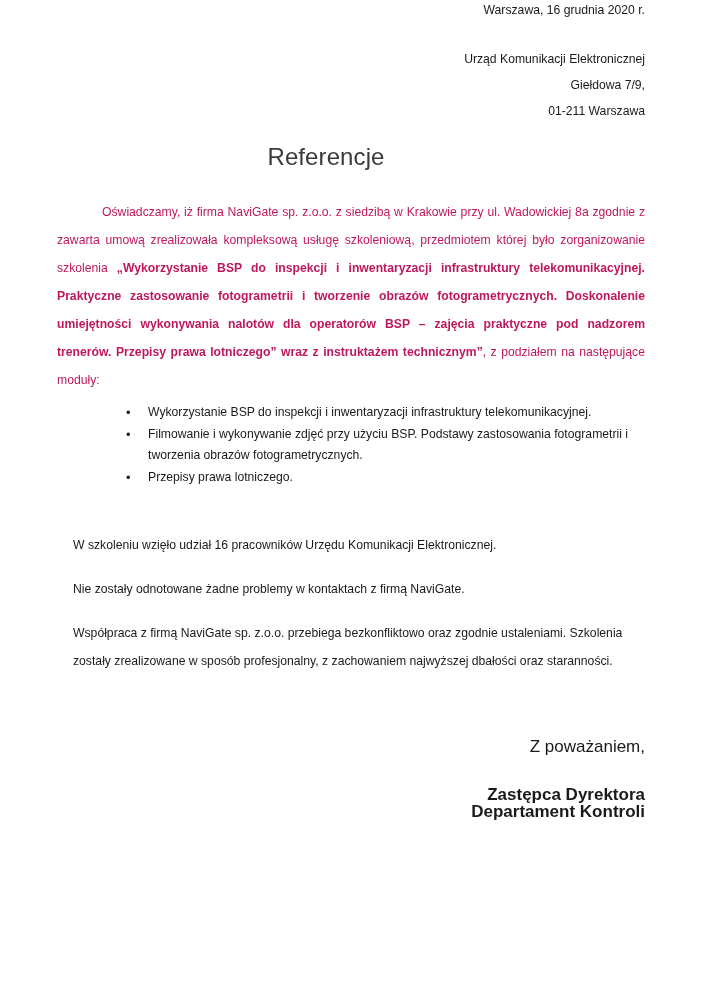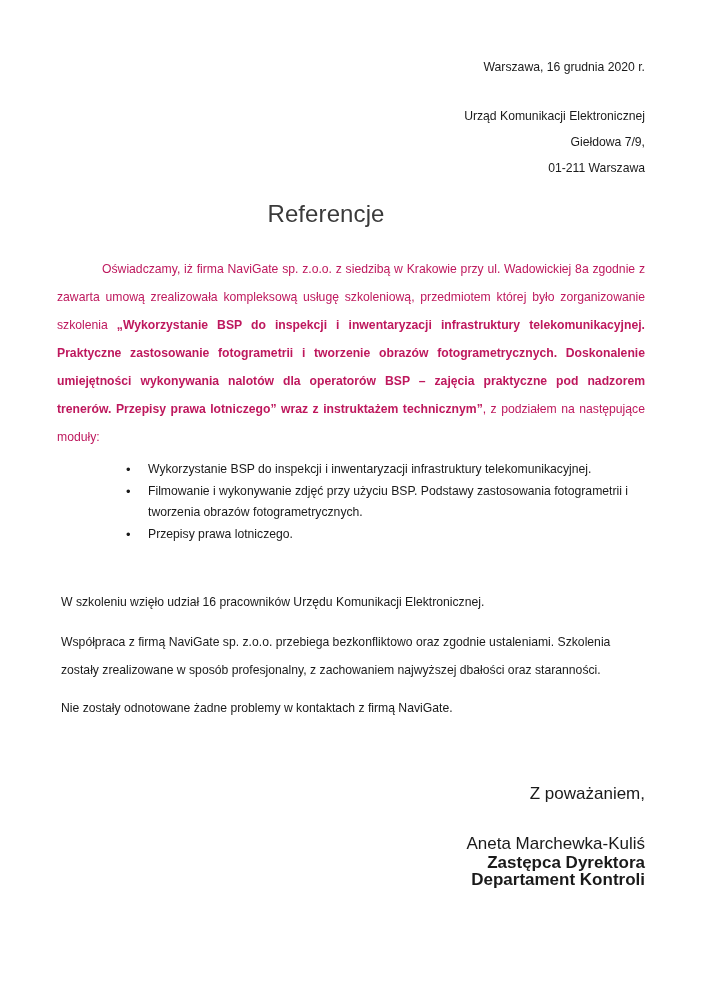--- a/index.html
+++ b/index.html
@@ -25,21 +25,20 @@
   }
   .content {
     position: absolute;
     left: 57px;
     top: 0;
     width: 588px;
   }
 
   
   .header-block {
-    margin-top: 57px;
     text-align: right;
     font-size: 12.2px;
     line-height: 20px;
     color: #1a1a1a;
   }
   .header-date {
     margin-bottom: 26px;
   }
   .header-addr-line {
     line-height: 26px;
@@ -96,21 +95,21 @@
     font-style: normal;
     font-size: 13px;
     line-height: 21px;
   }
 
   
   .para-plain {
     font-size: 12.2px;
     line-height: 28px;
     color: #1a1a1a;
-    margin: 4px;
+    margin: 16px;
     text-align: left;
   }
   .gap-big { margin-top: 43px; }
   .gap-mid { margin-top: 12px; }
   .gap-sm  { margin-top: 10px; }
 
   
   .sign-block {
     margin-top: 62px;
     text-align: right;
@@ -140,26 +139,25 @@
     <p class="para para-lead"><span>Oświadczamy,  iż firma NaviGate sp. z.o.o. z siedzibą w Krakowie przy ul. Wadowickiej 8a zgodnie z zawarta umową zrealizowała kompleksową usługę szkoleniową, przedmiotem której było zorganizowanie szkolenia    </span><b>„Wykorzystanie BSP do inspekcji i inwentaryzacji infrastruktury telekomunikacyjnej. Praktyczne zastosowanie fotogrametrii i tworzenie obrazów fotogrametrycznych. Doskonalenie umiejętności wykonywania nalotów dla operatorów BSP – zajęcia praktyczne pod nadzorem trenerów. Przepisy prawa lotniczego” wraz z instruktażem technicznym”</b><span>, z podziałem na następujące moduły:</span></p>
 
     <ul class="bullets">
       <li>Wykorzystanie BSP do inspekcji i inwentaryzacji infrastruktury telekomunikacyjnej.</li>
       <li>Filmowanie i wykonywanie zdjęć przy użyciu BSP. Podstawy zastosowania fotogrametrii i tworzenia obrazów fotogrametrycznych.</li>
       <li>Przepisy prawa lotniczego.</li>
     </ul>
 
     <p class="para-plain gap-big">W szkoleniu wzięło udział 16 pracowników Urzędu Komunikacji Elektronicznej.</p>
 
+    <p class="para-plain gap-sm">Nie zostały odnotowane żadne problemy w kontaktach z firmą NaviGate.</p>
+
     <p class="para-plain gap-mid">Współpraca z firmą NaviGate sp. z.o.o.  przebiega bezkonfliktowo oraz zgodnie ustaleniami. Szkolenia zostały zrealizowane w sposób profesjonalny, z zachowaniem najwyższej dbałości oraz staranności.</p>
-
-    <p class="para-plain gap-sm">Nie zostały odnotowane żadne problemy w kontaktach z firmą NaviGate.</p>
 
 
     <div class="sign-block">
       <div class="sign-regards">Z poważaniem,</div>
-      <div class="sign-name">Aneta Marchewka-Kuliś</div>
       <div class="sign-role">Zastępca Dyrektora</div>
       <div class="sign-dept">Departament Kontroli</div>
     </div>
 
   </div>
 </div>
 
 </body></html>

